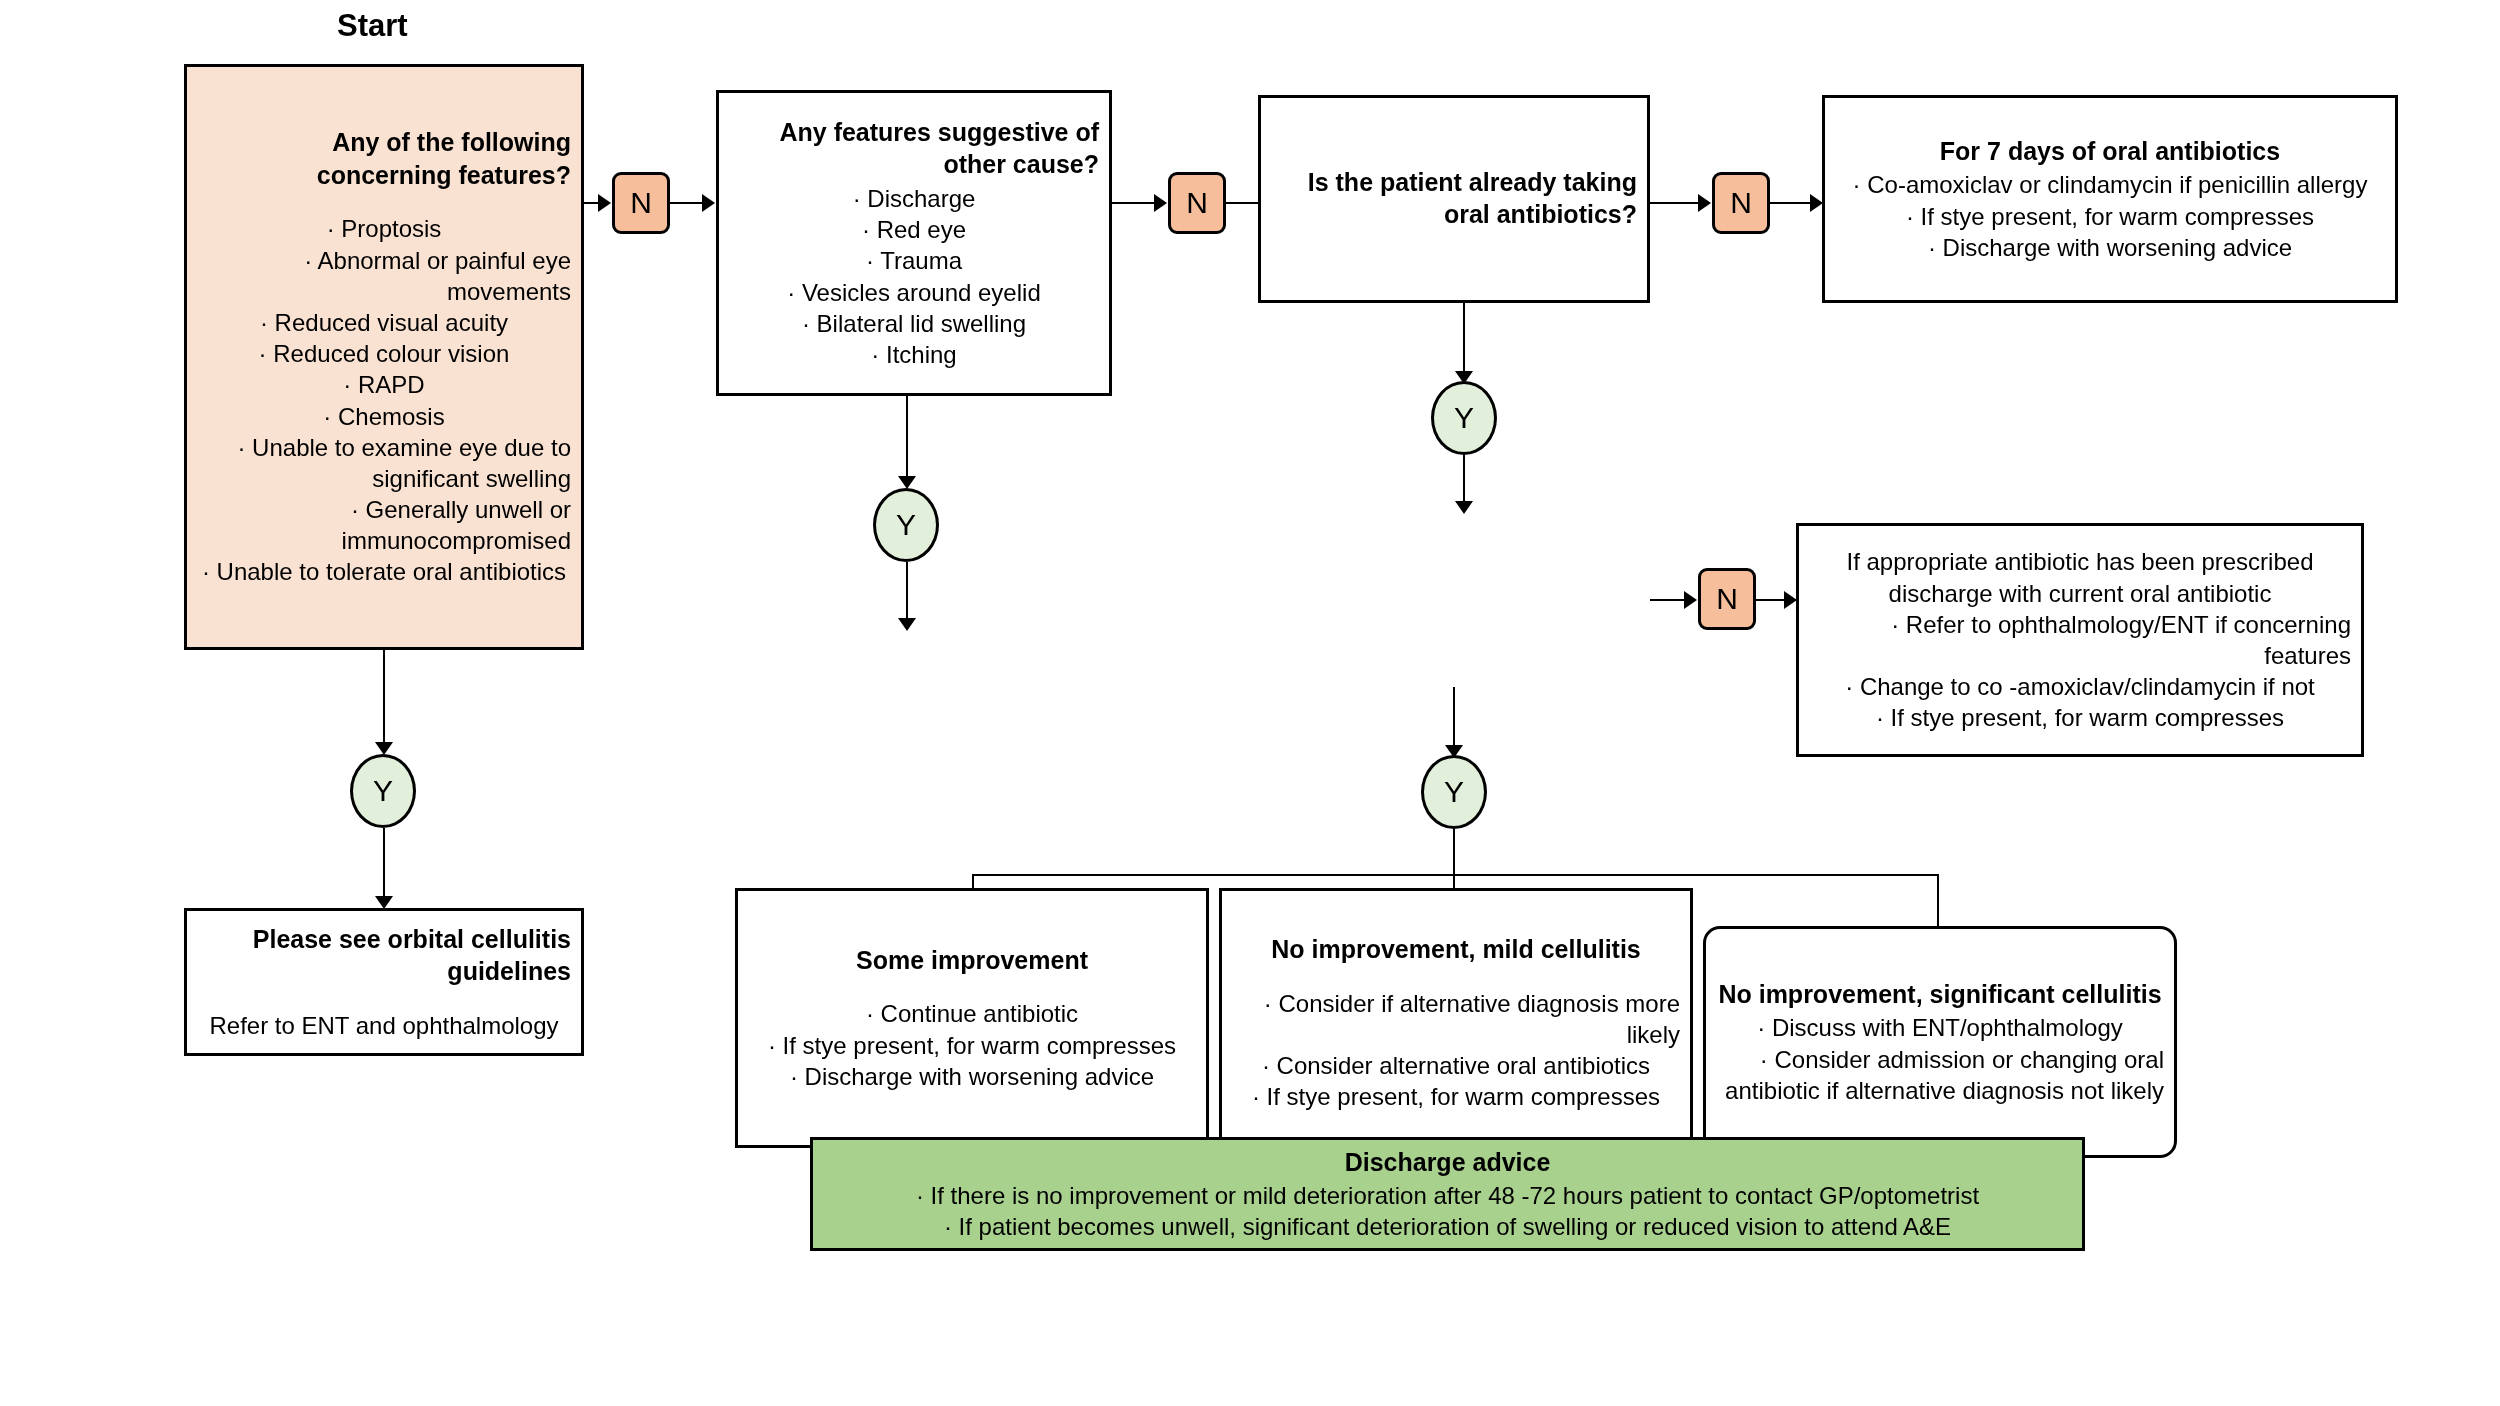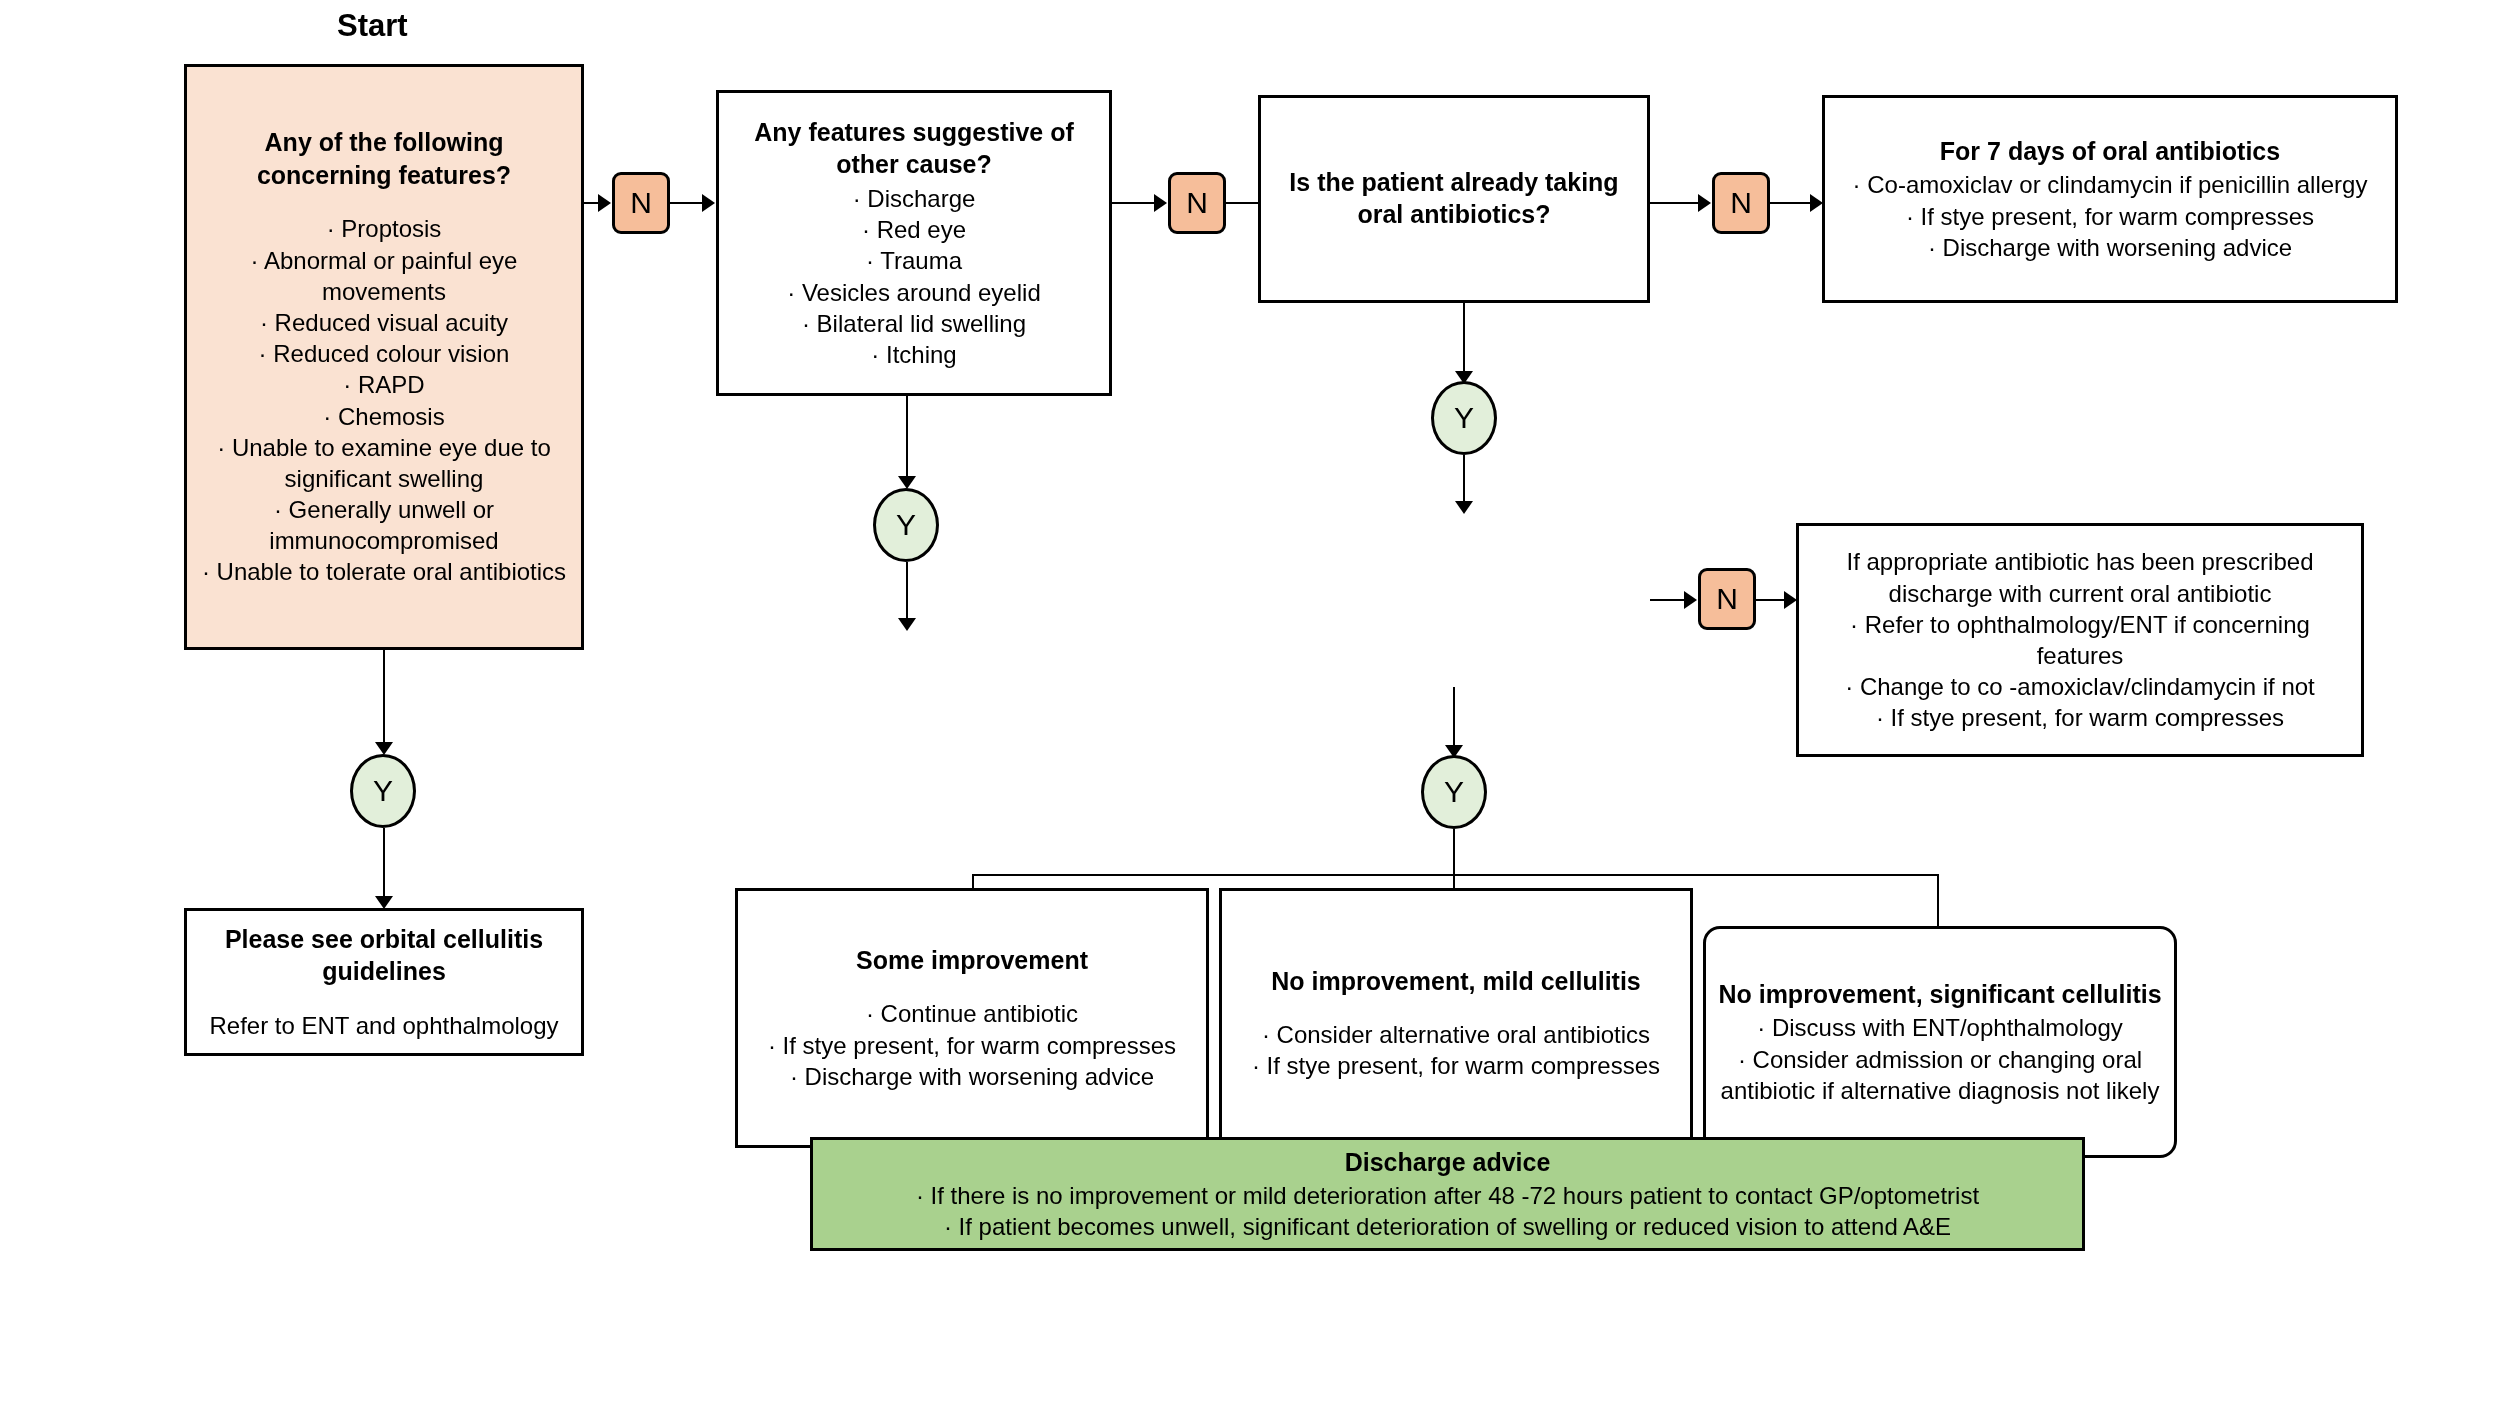--- a/index.html
+++ b/index.html
@@ -17,21 +17,21 @@
   }
   .node {
     position: absolute;
     box-sizing: border-box;
     border: 3px solid #000000;
     background: #ffffff;
     display: flex;
     flex-direction: column;
     align-items: center;
     justify-content: center;
-    text-align: center;
+    text-align: right;
     padding: 2px 10px;
   }
   .node.peach { background: #FAE2D2; }
   .node.green { background: #A9D18E; }
   .node-title {
     font-weight: bold;
     font-size: 25px;
     line-height: 1.30;
     margin: 0 0 2px 0;
   }
@@ -221,20 +221,21 @@
     <div class="node-title">Some improvement</div>
     <div class="gap"></div>
     <div class="node-body">· Continue antibiotic</div>
     <div class="node-body">· If stye present, for warm compresses</div>
     <div class="node-body">· Discharge with  worsening  advice</div>
   </div>
 
   <div class="node" style="left:1219px; top:888px; width:474px; height:270px;">
     <div class="node-title">No improvement, mild cellulitis</div>
     <div class="gap"></div>
+    <div class="node-body">· Consider if alternative diagnosis more likely</div>
     <div class="node-body">· Consider alternative oral antibiotics</div>
     <div class="node-body">· If stye present, for warm compresses</div>
   </div>
 
   <div class="node" style="left:1703px; top:926px; width:474px; height:232px;border-radius:17px;">
     <div class="node-title">No improvement, significant cellulitis</div>
     <div class="node-body">· Discuss with ENT/ophthalmology</div>
     <div class="node-body">· Consider admission or changing oral antibiotic if alternative diagnosis not likely</div>
   </div>
 

